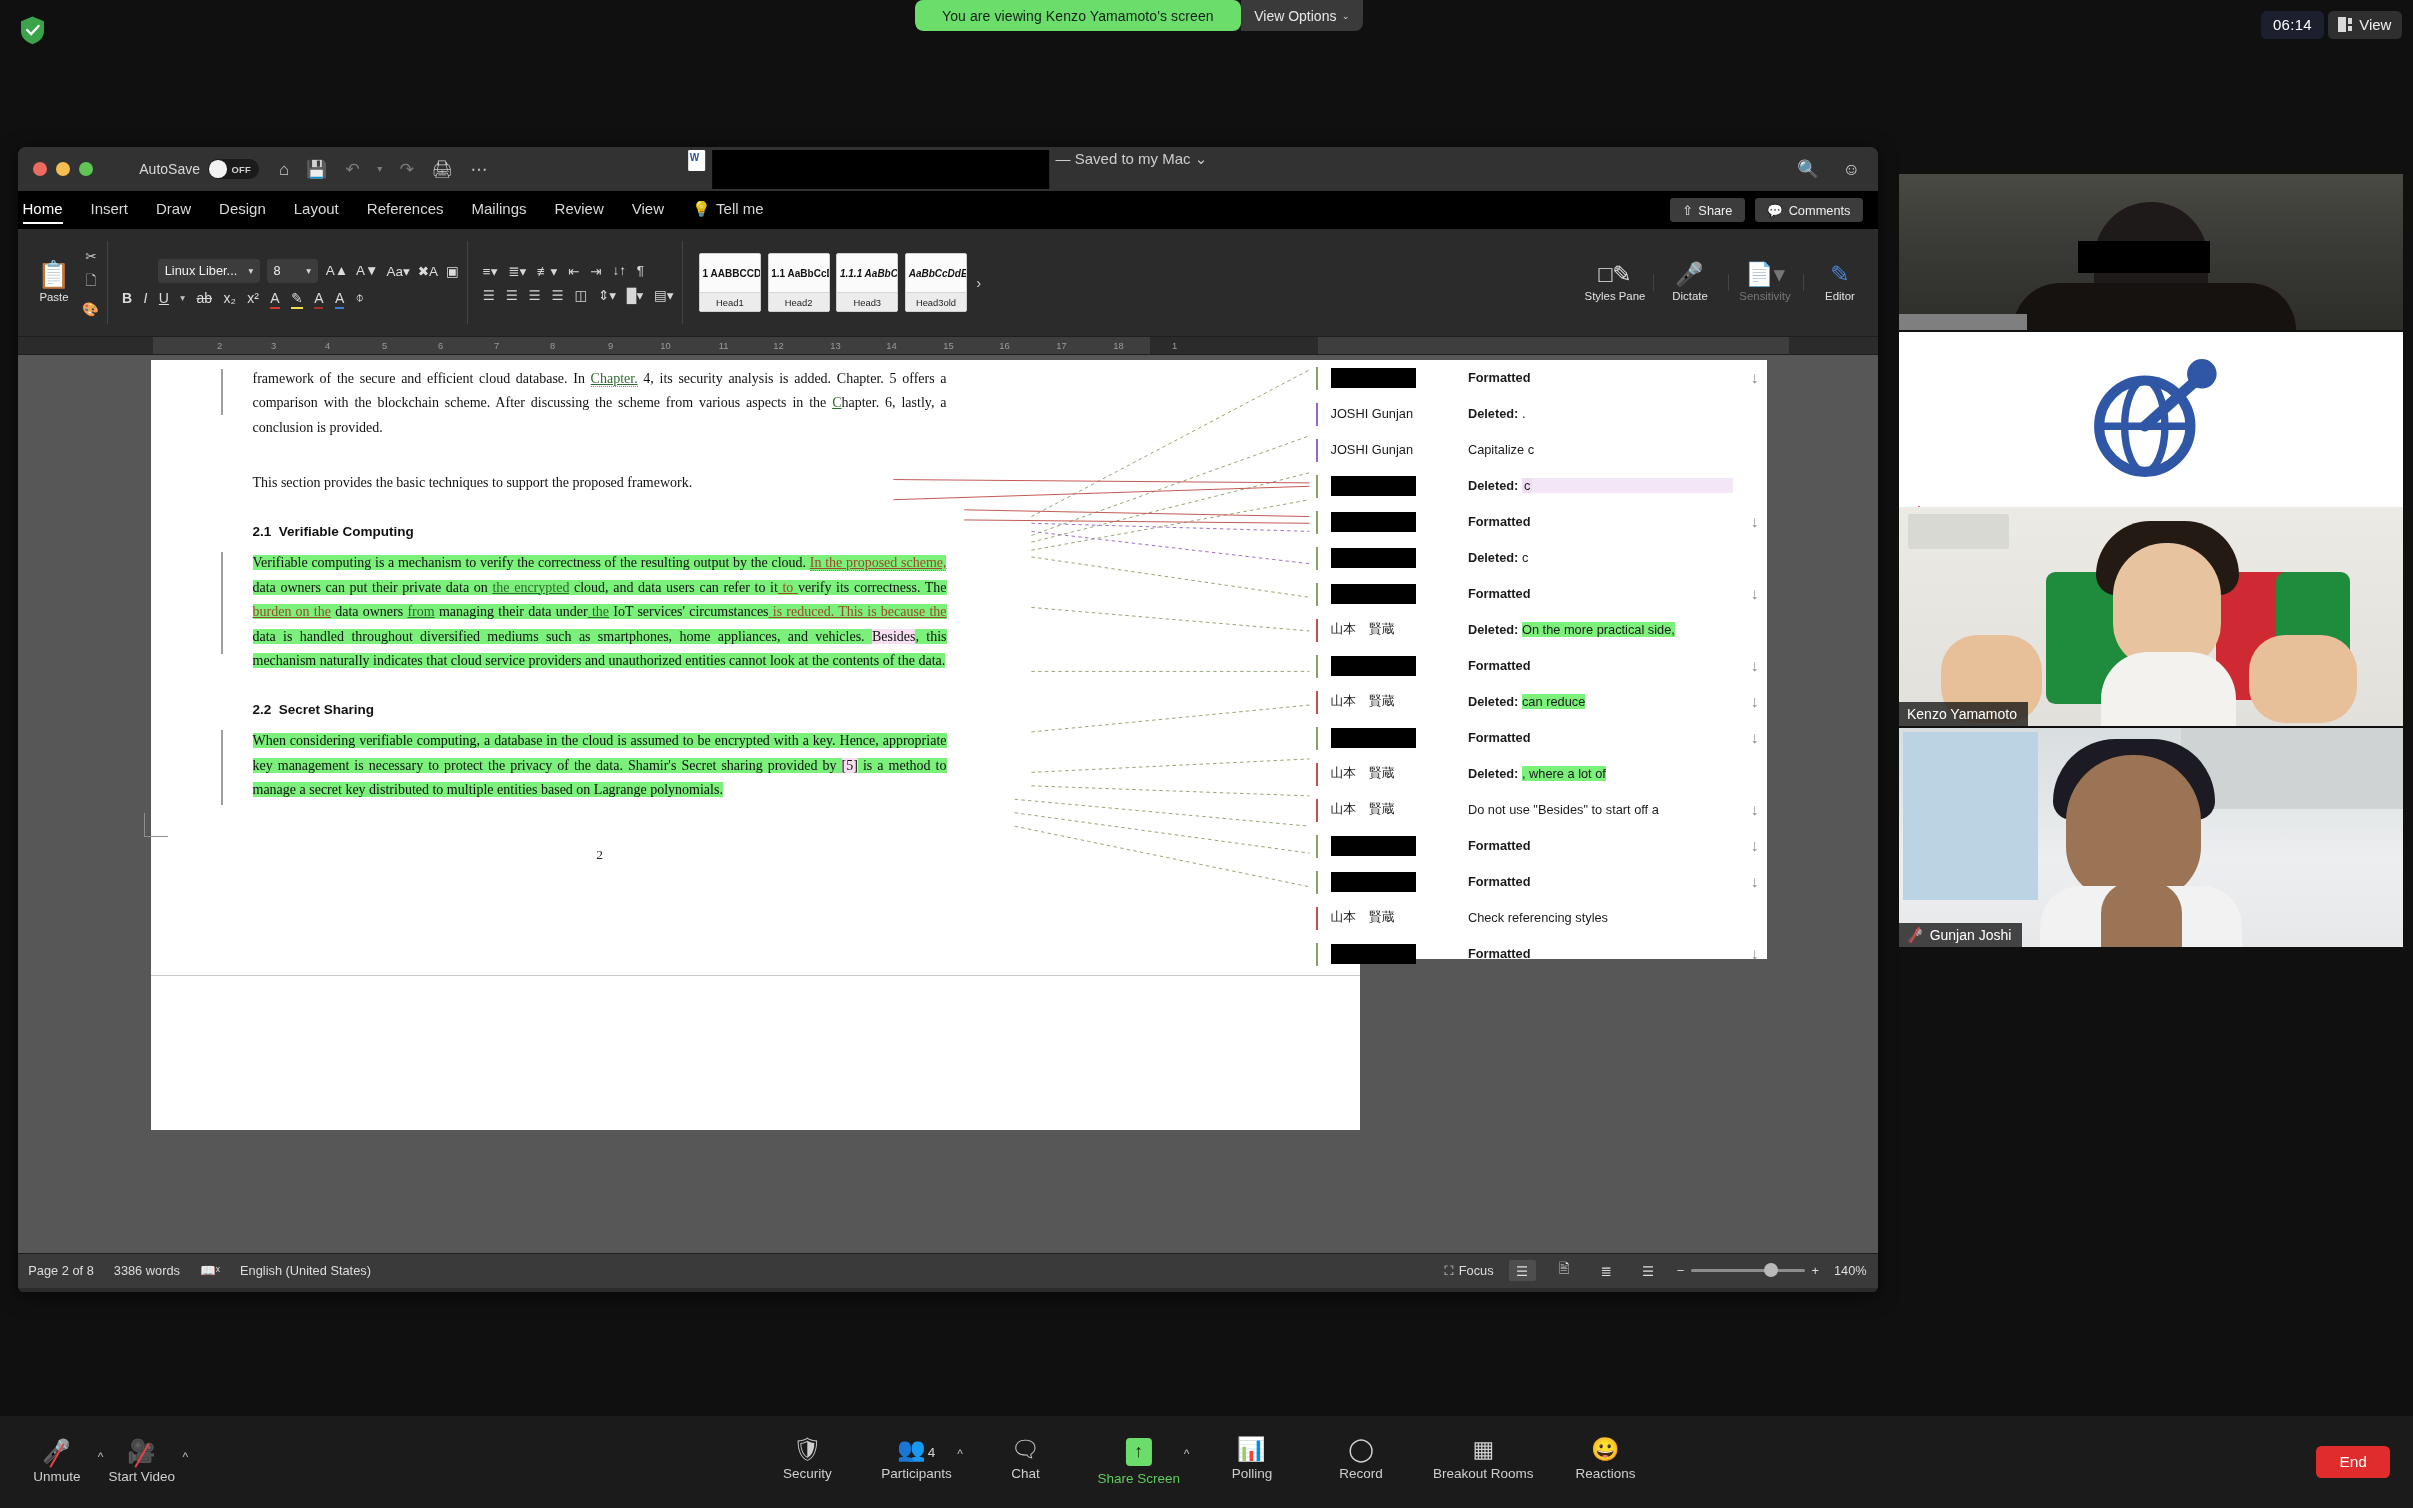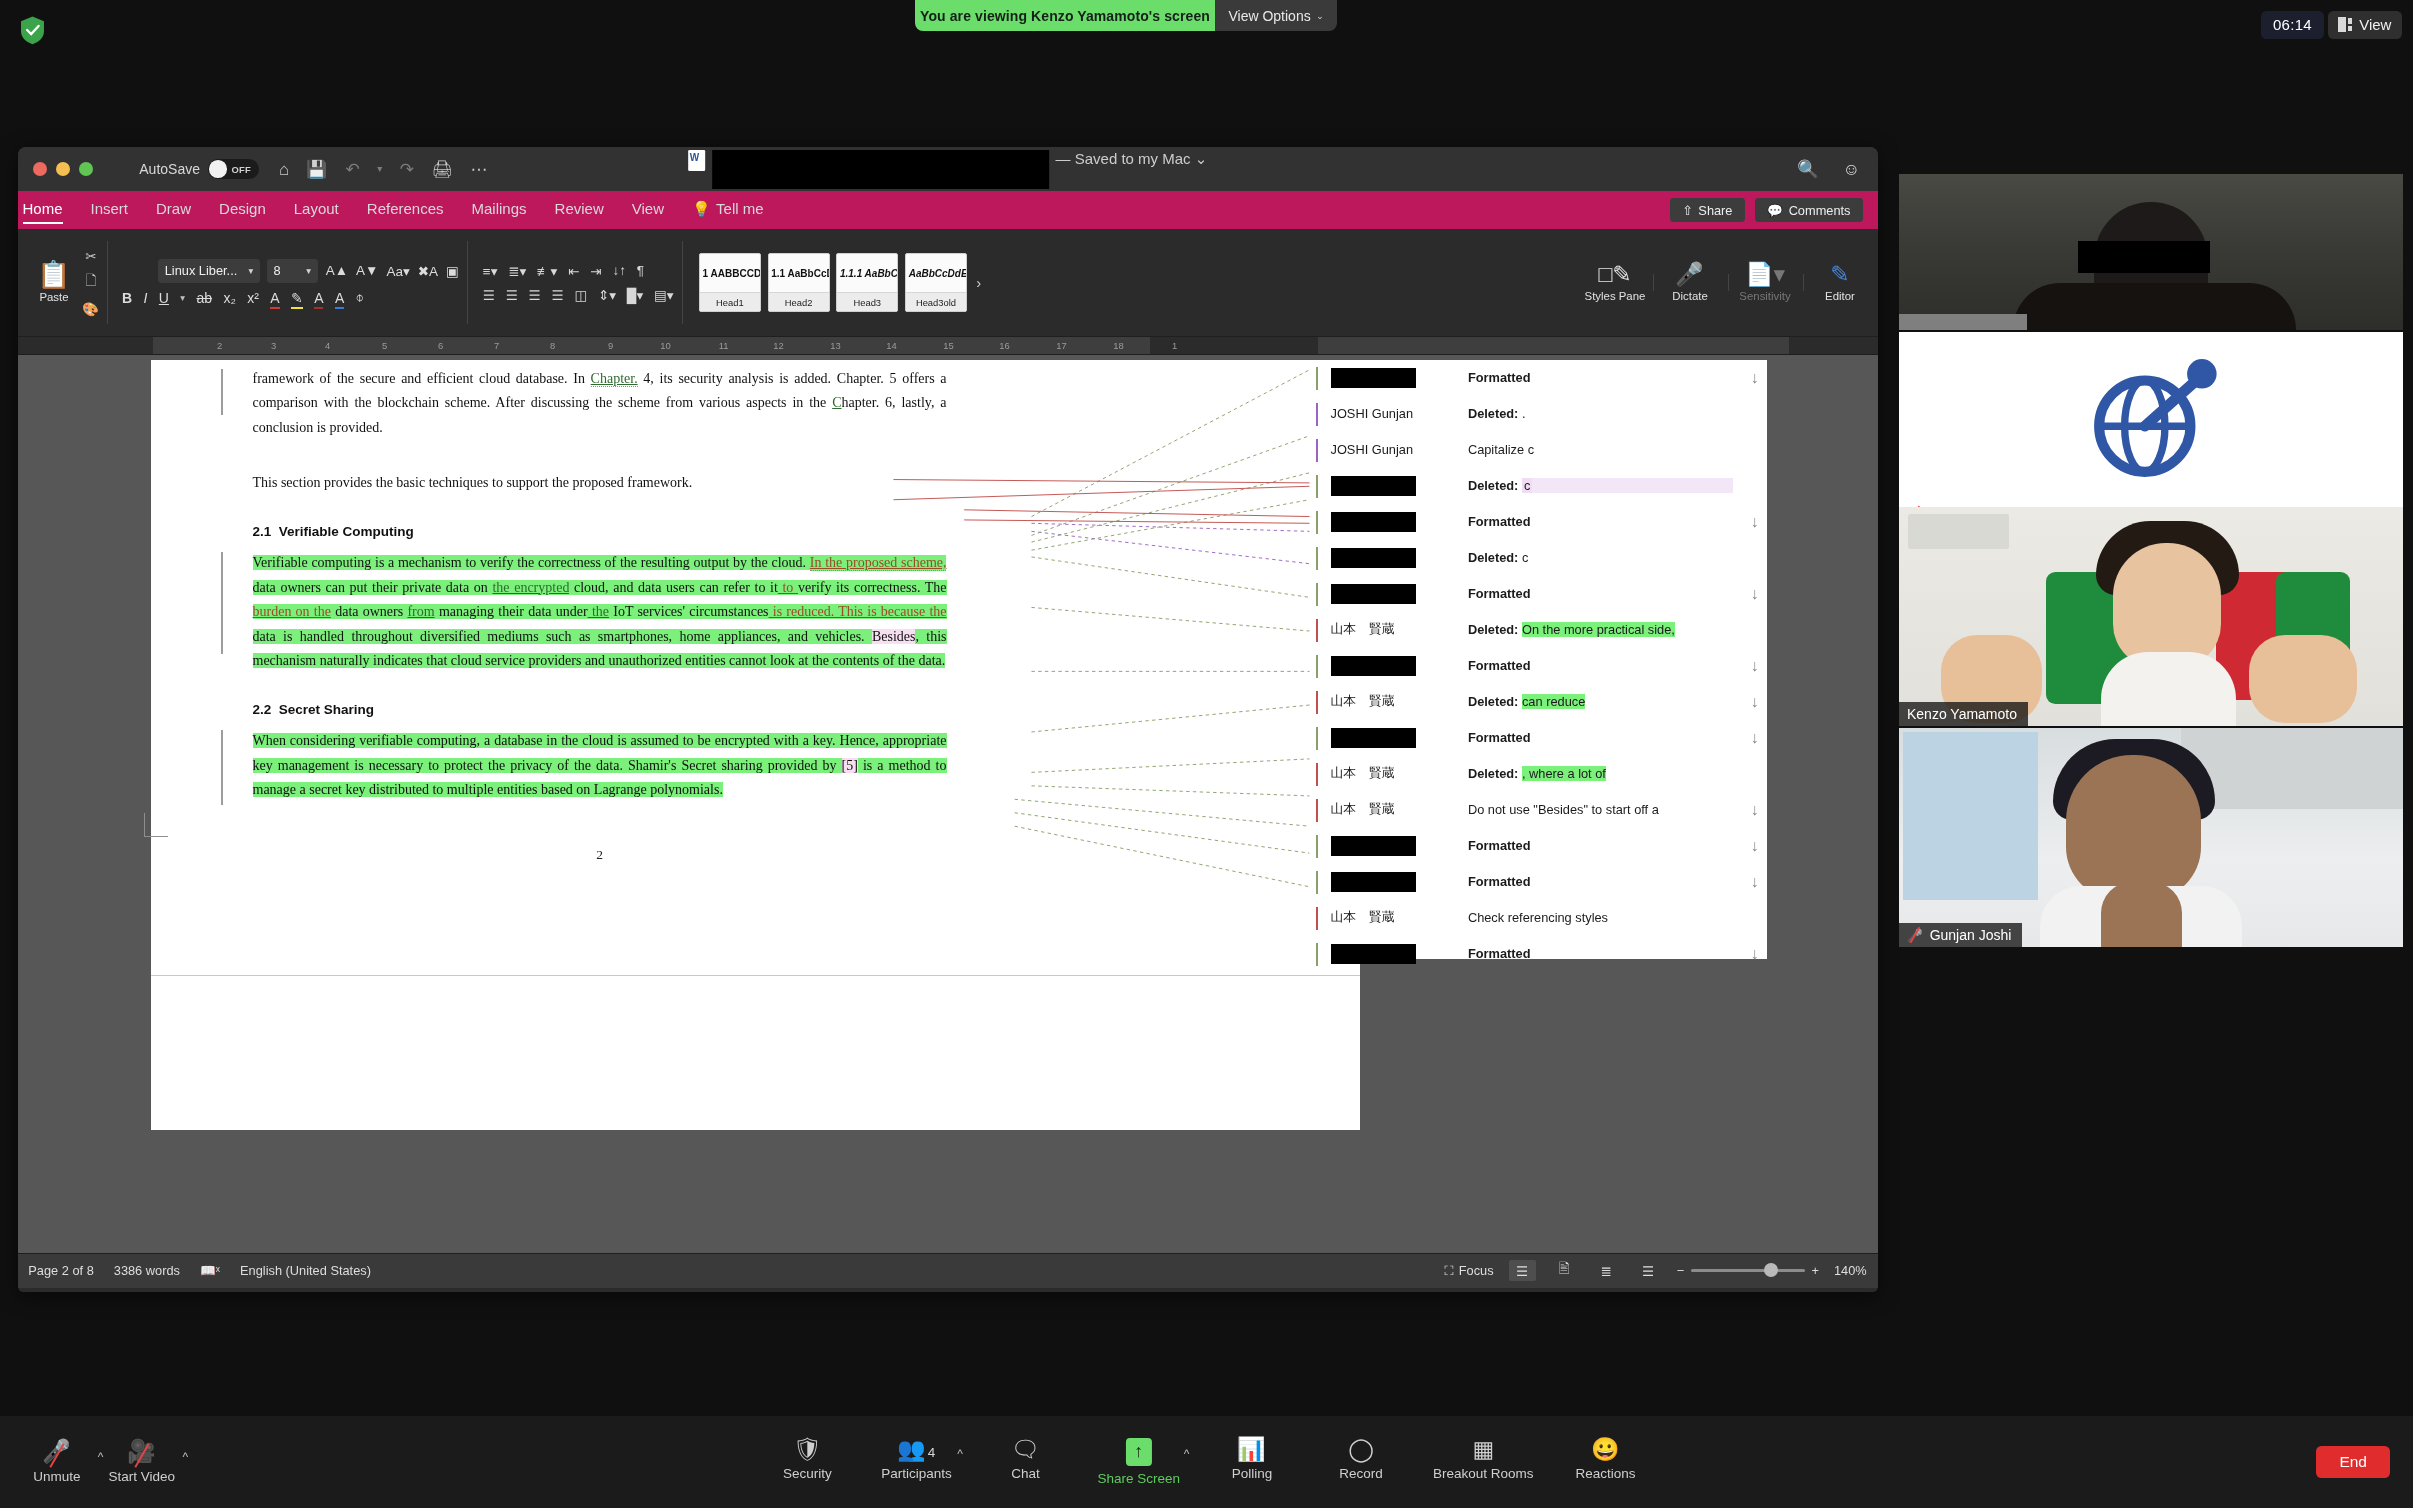--- a/index.html
+++ b/index.html
@@ -17,23 +17,24 @@
     position: absolute; top: 0; left: 0; width: 2413px; height: 46px;
     background: #101010;
   }
   .share-pill {
     position: absolute; left: 915px; top: 0px;
     display: flex; align-items: stretch; height: 31px;
     border-radius: 0 0 8px 8px; overflow: hidden;
   }
   .share-pill .green {
     background: #6bdd6b; color: #16201a;
-    font-size: 14px; font-weight: 700;
-    display: flex; align-items: center; padding: 0 5px;
+    font-size: 14px; font-weight: 400;
+    display: flex; align-items: center; padding: 0 27px;
     letter-spacing: 0.1px;
+    border-radius: 8px;
   }
   .share-pill .opts {
     background: #3a3a3a; color: #e8e8e8;
     font-size: 14px; display: flex; align-items: center; gap: 5.4px; padding: 0 13.5px;
   }
   .chev { font-size: 9.4px; opacity: .85; }
 
   .shield-badge {
     position: absolute; left: 19px; top: 15px; width: 27px; height: 30px;
   }
@@ -97,21 +98,21 @@
     font-size: 10px; font-weight: bold; color: #2b579a;
   }
   .doc-redacted { width: 337px; height: 39px; background: #000; }
   .doc-saved { color: #cdcdcd; font-size: 15px; white-space: nowrap; }
 
   .title-right { position: absolute; right: 17.5px; display: flex; gap: 23px; align-items: center; color: #ddd; }
   .title-right .ic { font-size: 17.5px; }
 
   
   .ribbon-tabs {
-    height: 38px; background: #be185d; display: flex; align-items: center;
+    height: 38px; background: #000000; display: flex; align-items: center;
     padding-left: 5px; gap: 28px; position: relative;
   }
   .rtab { color: #d9d9d9; font-size: 15px; position: relative; padding-bottom: 2.7px; }
   .rtab.active { color: #fff; }
   .rtab.active::after {
     content: ""; position: absolute; left: 0; right: 0; bottom: -4px; height: 2px; background: #fff;
   }
   .rtab .bulb { margin-right: 5.4px; opacity: .9; }
 
   

